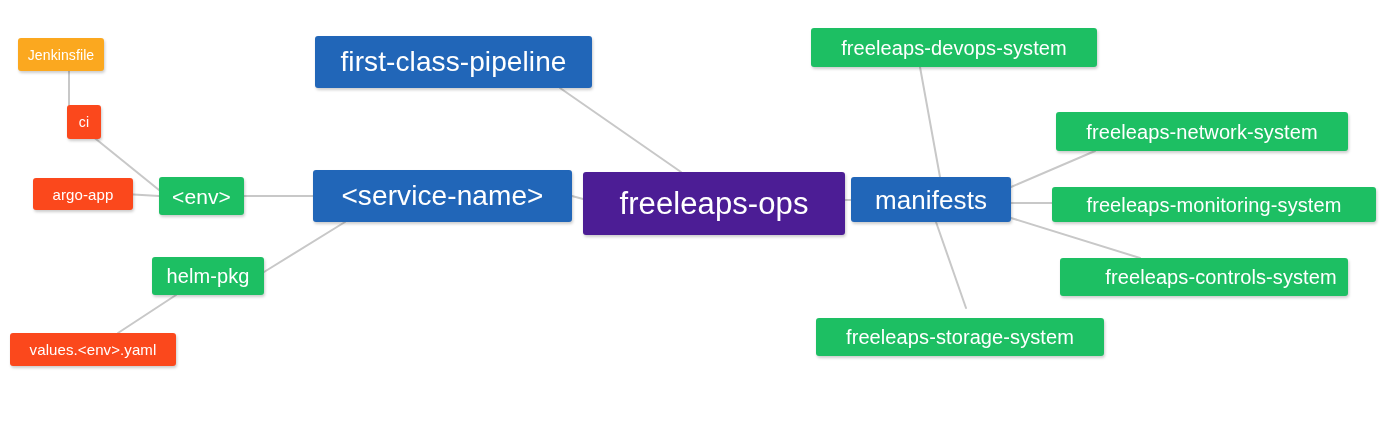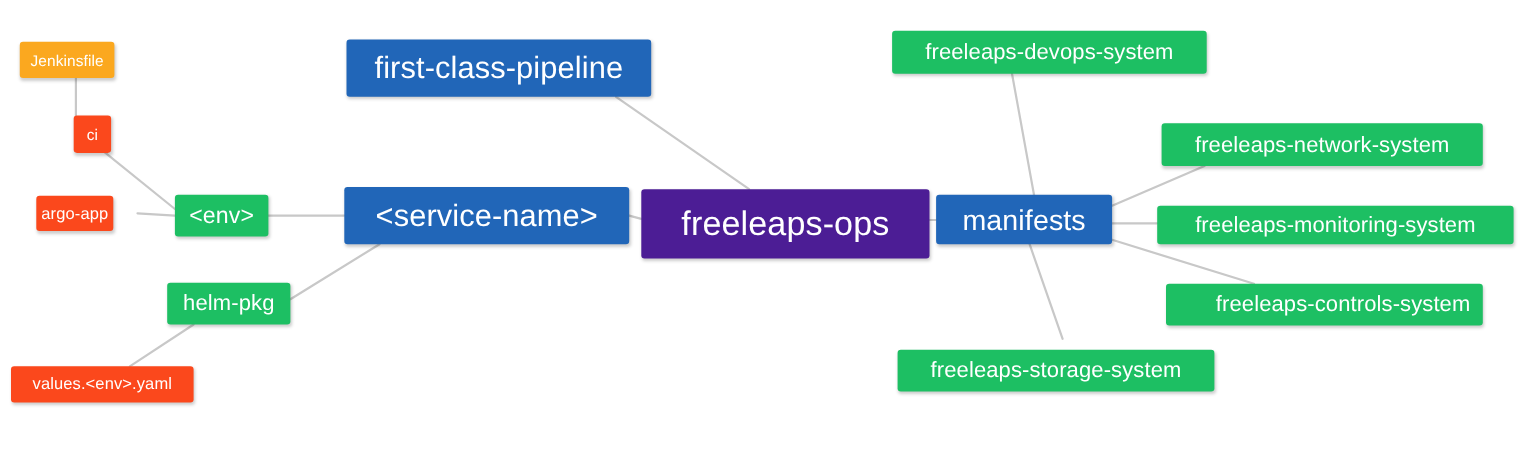--- a/index.html
+++ b/index.html
@@ -64,21 +64,21 @@
       <line x1="845" y1="200" x2="851" y2="200" stroke="#c8c8c8" stroke-width="2" stroke-linecap="round"></line>
       <line x1="940" y1="177" x2="920" y2="67" stroke="#c8c8c8" stroke-width="2" stroke-linecap="round"></line>
       <line x1="1011" y1="187" x2="1095" y2="151" stroke="#c8c8c8" stroke-width="2" stroke-linecap="round"></line>
       <line x1="1011" y1="203" x2="1052" y2="203" stroke="#c8c8c8" stroke-width="2" stroke-linecap="round"></line>
       <line x1="1011" y1="218" x2="1140" y2="258" stroke="#c8c8c8" stroke-width="2" stroke-linecap="round"></line>
       <line x1="936" y1="222" x2="966" y2="308" stroke="#c8c8c8" stroke-width="2" stroke-linecap="round"></line>
     </svg>
   <div id="node-layer">
       <div class="node c-orange" style="left: 18px; top: 38px; width: 86px; height: 33px; font-size: 14px;">Jenkinsfile</div>
       <div class="node c-red" style="left: 67px; top: 105px; width: 34px; height: 34px; font-size: 14px;">ci</div>
-      <div class="node c-red" style="left: 33px; top: 178px; width: 70px; height: 32px; font-size: 15px;">argo-app</div>
+      <div class="node c-red" style="left: 33px; top: 178px; width: 100px; height: 32px; font-size: 15px;">argo-app</div>
       <div class="node c-green" style="left: 159px; top: 177px; width: 85px; height: 38px; font-size: 21px;">&lt;env&gt;</div>
       <div class="node c-green" style="left: 152px; top: 257px; width: 112px; height: 38px; font-size: 20px;">helm-pkg</div>
       <div class="node c-red" style="left: 10px; top: 333px; width: 166px; height: 33px; font-size: 15px;">values.&lt;env&gt;.yaml</div>
       <div class="node c-blue" style="left: 315px; top: 36px; width: 277px; height: 52px; font-size: 28px;">first-class-pipeline</div>
       <div class="node c-blue" style="left: 313px; top: 170px; width: 259px; height: 52px; font-size: 28px;">&lt;service-name&gt;</div>
       <div class="node c-root" style="left: 583px; top: 172px; width: 262px; height: 63px; font-size: 31px;">freeleaps-ops</div>
       <div class="node c-blue" style="left: 851px; top: 177px; width: 160px; height: 45px; font-size: 26px;">manifests</div>
       <div class="node c-green" style="left: 800px; top: 28px; width: 286px; height: 39px; font-size: 20px; margin-left: 11px;">freeleaps-devops-system</div>
       <div class="node c-green" style="left: 1056px; top: 112px; width: 292px; height: 39px; font-size: 20px;">freeleaps-network-system</div>
       <div class="node c-green" style="left: 1052px; top: 187px; width: 324px; height: 35px; font-size: 20px;">freeleaps-monitoring-system</div>

